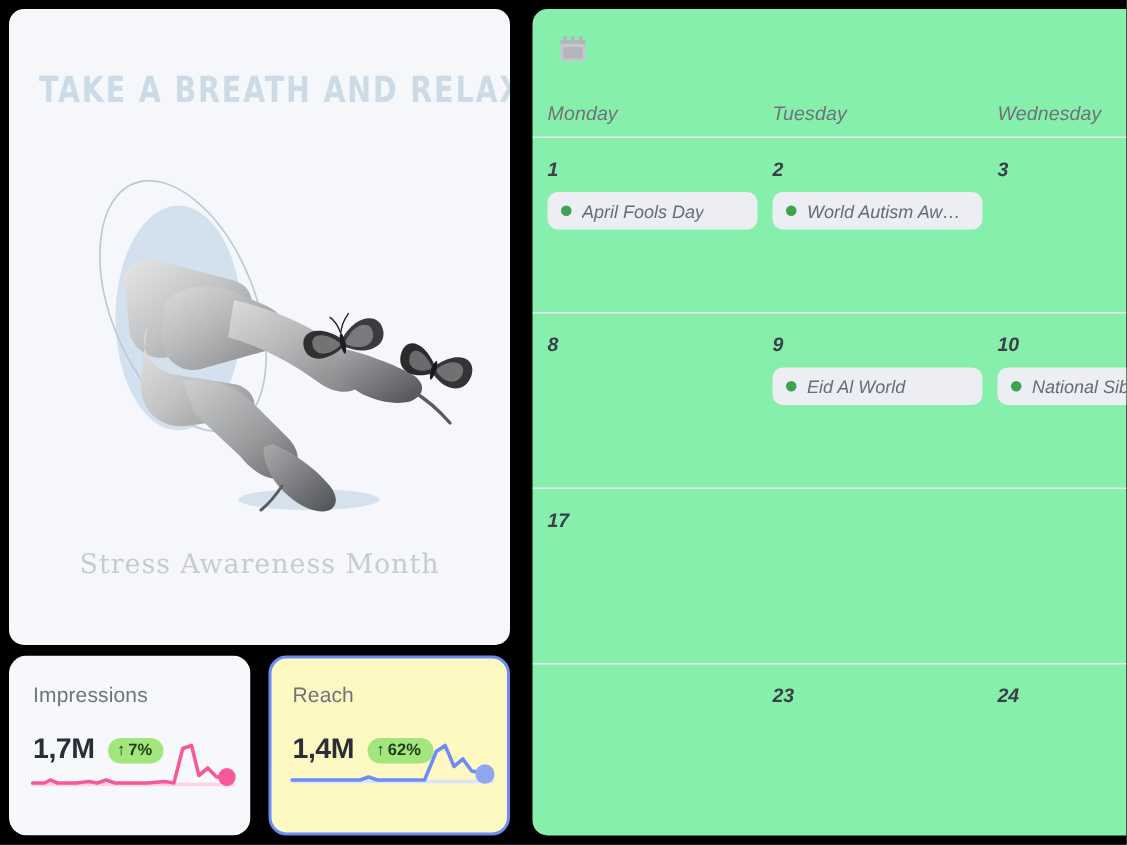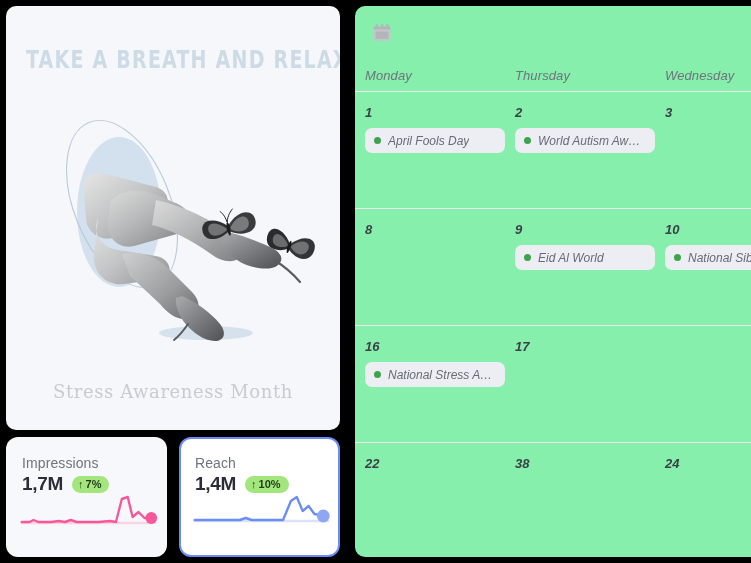--- a/index.html
+++ b/index.html
@@ -48,21 +48,21 @@
     font-weight: 700;
     font-size: 24px;
     letter-spacing: 1.4px;
     color: #cddbe6;
     transform: scaleX(0.88);
     white-space: nowrap;
   }
 
   .poster-caption {
     position: absolute;
-    bottom: 28px;
+    bottom: 43px;
     left: 0;
     width: 100%;
     text-align: center;
     font-family: "DejaVu Serif", "Liberation Serif", serif;
     font-size: 18px;
     letter-spacing: 0.6px;
     color: #c9cbd2;
     white-space: nowrap;
   }
 
@@ -89,36 +89,36 @@
   .stat-card {
     position: relative;
     flex: 1;
     background: #f7f8fb;
     border-radius: 12px;
     border: 2px solid transparent;
     padding: 16px 14px 0 14px;
     overflow: hidden;
   }
   .stat-card.selected {
-    background: #ffffff;
+    background: #fef9c3;
     border-color: #6c8cf5;
   }
 
   .stat-label {
     font-size: 14px;
     color: #6f737c;
     font-weight: 400;
     letter-spacing: 0.1px;
   }
 
   .stat-value-row {
     display: flex;
     align-items: center;
     gap: 9px;
-    margin-top: 2px;
+    margin-top: 18px;
   }
 
   .stat-value {
     font-size: 19px;
     font-weight: 700;
     color: #2b2e36;
     letter-spacing: -0.3px;
   }
 
   .stat-badge {
@@ -342,21 +342,21 @@
           </svg>
         </div>
       </div>
 
       <div class="stat-card selected">
         <div class="stat-label">Reach</div>
         <div class="stat-value-row">
           <div class="stat-value">1,4M</div>
           <div class="stat-badge">
             <span class="arrow">↑</span>
-            <span>10%</span>
+            <span>62%</span>
           </div>
         </div>
         <div class="spark">
           <svg viewBox="0 0 160 46" preserveAspectRatio="none">
             <path d="M14 34 L150 34" stroke="#dbe2fb" stroke-width="2.4" fill="none" stroke-linecap="round"></path>
             <path d="M14 33 L60 33 L66 31 L72 33 L104 33 L112 14 L118 10 L124 24
                      L130 19 L136 27 L142 28" stroke="#6c8cf5" stroke-width="2.4" fill="none" stroke-linecap="round" stroke-linejoin="round"></path>
             <circle cx="145" cy="29" r="6.5" fill="#8fa6f2"></circle>
           </svg>
         </div>
@@ -375,21 +375,21 @@
           <rect x="15.1" y="2" width="2.4" height="3.6" rx="1" fill="#b3b5bb"></rect>
           <rect x="2.6" y="4.6" width="16.8" height="3.2" rx="1.2" fill="#b3b5bb"></rect>
           <rect x="2.6" y="7.4" width="16.8" height="11.4" rx="1.6" fill="#c4c6cb"></rect>
           <rect x="4.6" y="9.4" width="12.8" height="7.6" rx="0.8" fill="#b3b5bb"></rect>
         </svg>
       </span>
     </div>
 
     <div class="cal-head">
       <div class="dow">Monday</div>
-      <div class="dow">Thursday</div>
+      <div class="dow">Tuesday</div>
       <div class="dow">Wednesday</div>
     </div>
 
     <div class="cal-week">
       <div class="cal-cell">
         <div class="daynum">1</div>
         <div class="event">
           <span class="dot"></span>
           <span class="ev-label">April Fools Day</span>
         </div>
@@ -421,37 +421,29 @@
         <div class="daynum">10</div>
         <div class="event">
           <span class="dot"></span>
           <span class="ev-label">National Sib…</span>
         </div>
       </div>
     </div>
 
     <div class="cal-week">
       <div class="cal-cell">
-        <div class="daynum">16</div>
-        <div class="event">
-          <span class="dot"></span>
-          <span class="ev-label">National Stress Aw…</span>
-        </div>
-      </div>
-      <div class="cal-cell">
         <div class="daynum">17</div>
       </div>
     </div>
 
     <div class="cal-week">
       <div class="cal-cell">
-        <div class="daynum">22</div>
-      </div>
-      <div class="cal-cell">
-        <div class="daynum">38</div>
+      </div>
+      <div class="cal-cell">
+        <div class="daynum">23</div>
       </div>
       <div class="cal-cell">
         <div class="daynum">24</div>
       </div>
     </div>
 
   </div>
 </div>
 
 </body></html>

